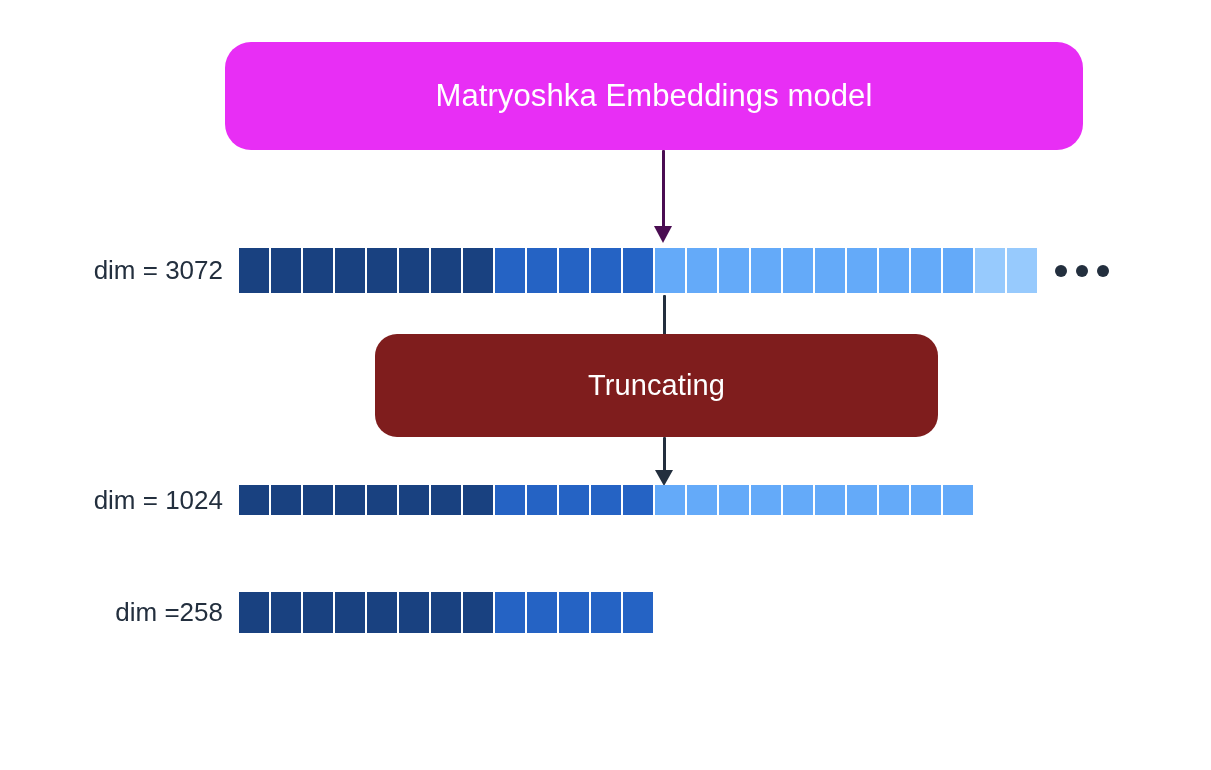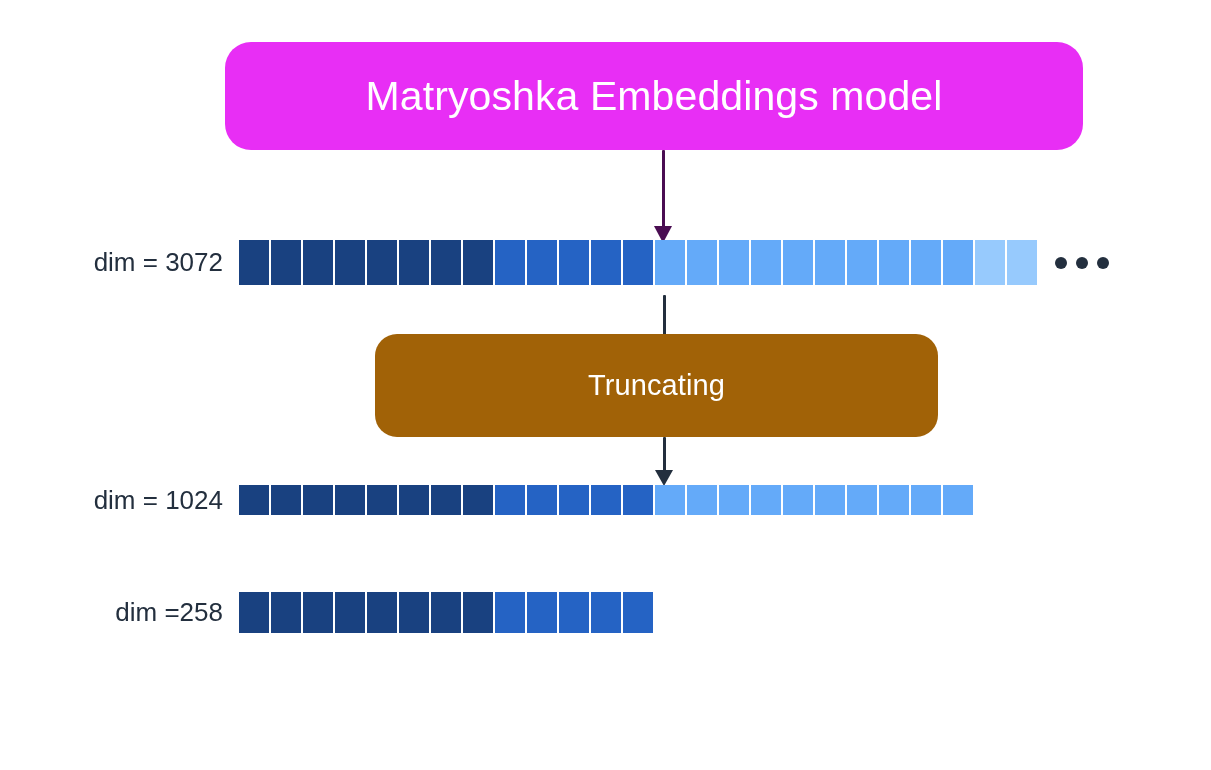--- a/index.html
+++ b/index.html
@@ -30,21 +30,21 @@
     font-weight: 400;
     letter-spacing: 0.1px;
     box-sizing: border-box;
   }
   #model-box {
     left: 225px;
     top: 42px;
     width: 858px;
     height: 108px;
     border-radius: 26px;
-    font-size: 41px;
+    font-size: 31px;
   }
   #trunc-box {
     left: 375px;
     top: 334px;
     width: 563px;
     height: 103px;
     border-radius: 22px;
     font-size: 29px;
   }
 
@@ -130,21 +130,21 @@
     gap: 9px;
     margin-left: 18px;
   }
   .ellipsis .dot {
     width: 12px;
     height: 12px;
     border-radius: 50%;
     background: #232f3e;
   }
 
-  #row-3072 { left: 239px; top: 240px; height: 45px; }
+  #row-3072 { left: 239px; top: 248px; height: 45px; }
   #row-1024 { left: 239px; top: 485px; height: 30px; }
   #row-384  { left: 239px; top: 592px; height: 41px; }
   #row-256  { left: 239px; top: 700px; height: 34px; }
 </style>
 </head>
 <body>
 
 <div id="canvas">
 
   <div class="proc-box" id="model-box" style="background: rgb(232, 46, 245);">
@@ -189,21 +189,21 @@
       <span class="dot"></span>
       <span class="dot"></span>
       <span class="dot"></span>
     </div>
   </div>
 
   <div class="conn" id="line-row1-to-trunc">
     <div class="conn-line"></div>
   </div>
 
-  <div class="proc-box" id="trunc-box" style="background: #a16207;">
+  <div class="proc-box" id="trunc-box" style="background: #7f1d1d;">
     <span>Truncating</span>
   </div>
 
   <div class="conn" id="arrow-trunc-to-row2">
     <div class="conn-line"></div>
     <div class="conn-head"></div>
   </div>
 
   <div class="dim-row" id="row-1024">
     <span class="dim-label">dim = 1024</span>

